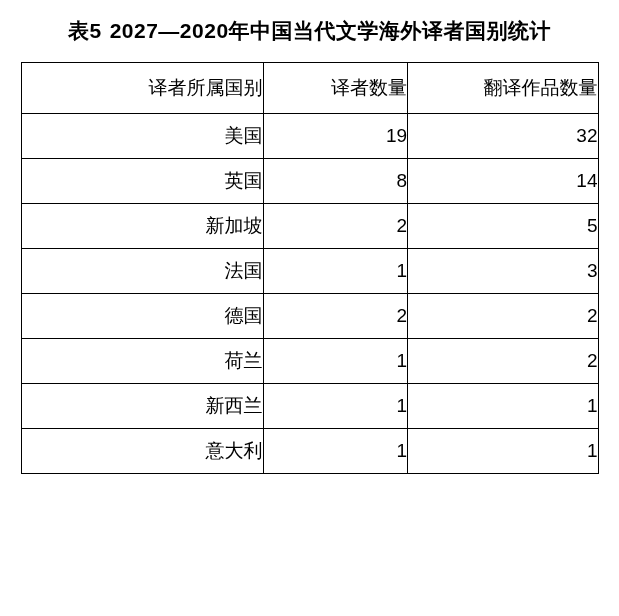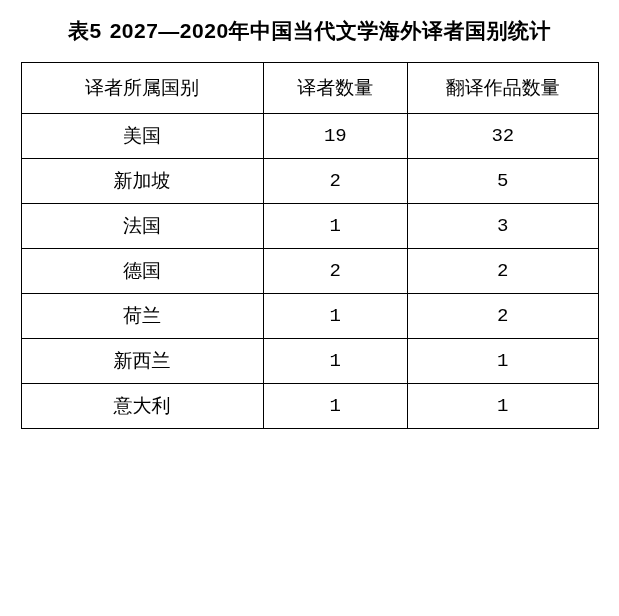--- a/index.html
+++ b/index.html
@@ -35,36 +35,36 @@
     margin: 14px auto 0 auto;
     width: 578px;
   }
   table.data-table {
     border-collapse: collapse;
     width: 100%;
     table-layout: fixed;
   }
   table.data-table td, table.data-table th {
     border: 1px solid #000000;
-    text-align: center;
+    text-align: right;
     font-weight: normal;
     font-size: 19px;
     height: 44px;
     padding: 0;
     vertical-align: middle;
   }
   table.data-table thead td {
     height: 50px;
     font-size: 19px;
   }
   .col-0 { width: 42%; }
   .col-1 { width: 25%; margin-top: 44px; }
   .col-2 { width: 33%; }
   .num-cell {
-    font-family: Liberation Mono, monospace;
+    font-family: Liberation Sans, sans-serif;
     font-size: 20px;
   }
 </style>
 </head>
 <body>
 
 <div class="page">
 
   <div class="caption">
     <span class="cap-num">表5</span><span>2027—2020年中国当代文学海外译者国别统计</span>
@@ -77,20 +77,25 @@
           <td class="col-0">译者所属国别</td>
           <td class="col-1">译者数量</td>
           <td class="col-2">翻译作品数量</td>
         </tr>
       </thead>
       <tbody>
         <tr>
           <td>美国</td>
           <td class="num-cell">19</td>
           <td class="num-cell">32</td>
+        </tr>
+        <tr>
+          <td>英国</td>
+          <td class="num-cell">8</td>
+          <td class="num-cell">14</td>
         </tr>
         <tr>
           <td>新加坡</td>
           <td class="num-cell">2</td>
           <td class="num-cell">5</td>
         </tr>
         <tr>
           <td>法国</td>
           <td class="num-cell">1</td>
           <td class="num-cell">3</td>

